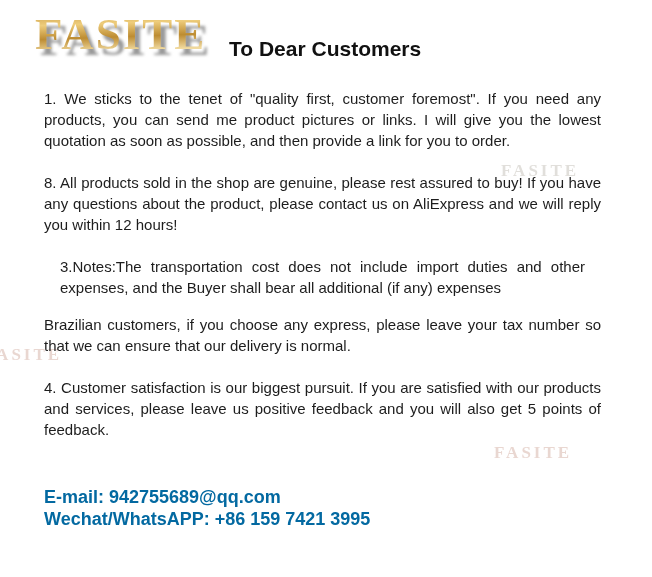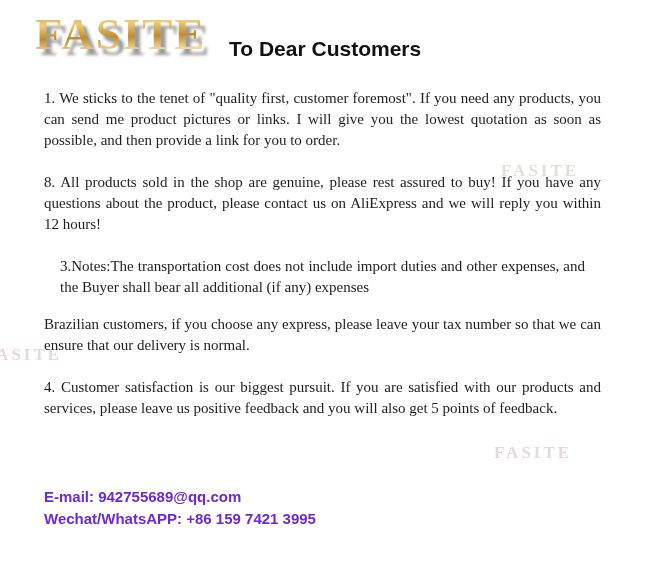--- a/index.html
+++ b/index.html
@@ -61,36 +61,35 @@
     top: 88px;
     width: 557px;
     font-size: 15px;
     line-height: 21px;
     color: #1d1d1d;
     text-align: justify;
     text-justify: inter-word;
   }
   .content p {
     margin: 0 0 21px 0;
-    font-family: Liberation Serif, serif;
   }
   .content p.joined {
     margin: 16px;
   }
   .content p.last-of-group {
     margin: 8px 0 21px 0;
   }
   .contact {
     position: absolute;
     left: 44px;
     top: 486px;
-    font-size: 15px;
+    font-size: 18px;
     line-height: 22px;
     font-weight: bold;
-    color: #6d28d9;
+    color: #0369a1;
     text-align: left;
   }
   .contact div { white-space: nowrap; }
 
   
   .watermark {
     position: absolute;
     font-family: "Liberation Serif", serif;
     font-weight: bold;
     font-size: 17px;

